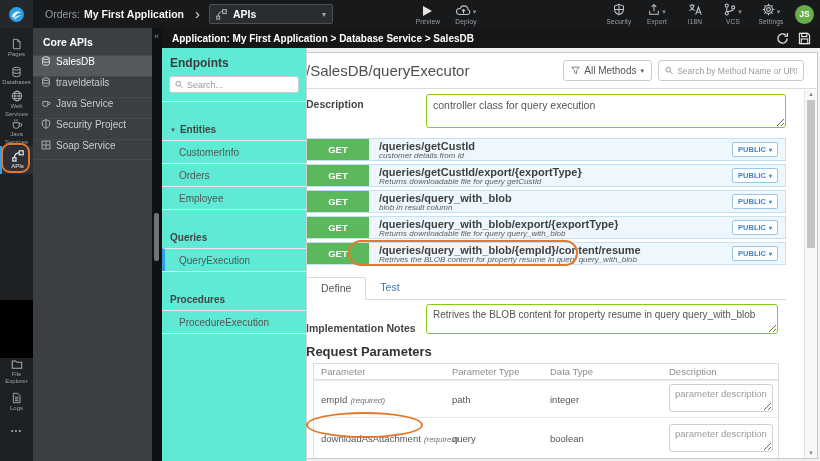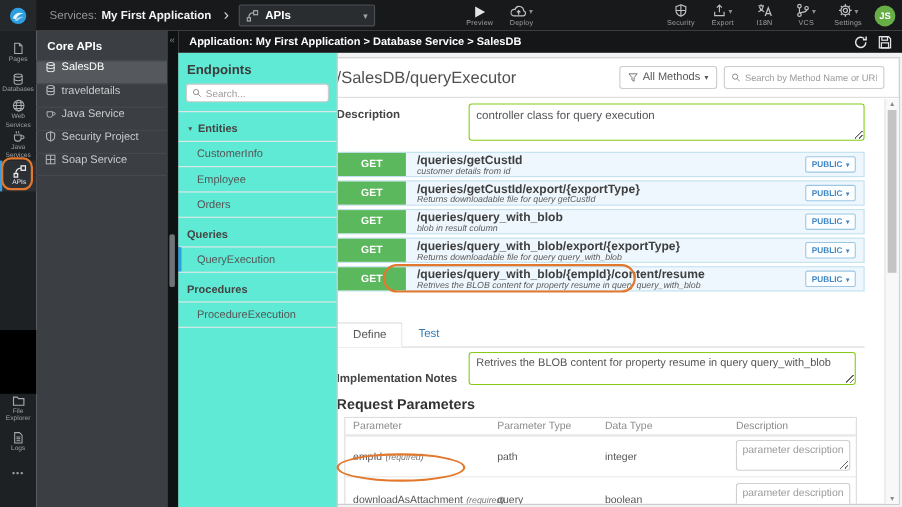--- a/index.html
+++ b/index.html
@@ -63,21 +63,21 @@
   .crumb-ico { color:#e6e6e6; margin-right:9px; cursor:pointer; display:flex; align-items:center; }
 
   
   #endpoints { position:absolute; left:162px; top:48px; width:145px; height:413px; background:#5eead4;
                border-right:1px solid #d0d0d0; z-index:2; }
   .ep-title { font-size:12px; font-weight:bold; color:#3c3c3c; padding:8px 8px 6px; }
   .ep-search { margin:0 7px 8px; height:17px; border:1px solid #ccc; border-radius:3px; display:flex;
                align-items:center; padding:0 5px; gap:4px; background:#fff; }
   .ep-search input { border:none; outline:none; width:100%; font-size:9px; color:#555; font-family:inherit; background:transparent; }
   .ep-search input::placeholder { color:#9a9a9a; }
-  .ep-sec { font-size:10px; font-weight:bold; color:#444; padding:10px 8px 5px; border-top:1px solid #e8e8e8;
+  .ep-sec { font-size:10px; font-weight:bold; color:#444; padding:22px 8px 5px; border-top:1px solid #e8e8e8;
             display:flex; gap:4px; align-items:center; cursor:pointer; }
   .ep-sec-caret { font-size:6px; color:#555; }
   .ep-item { font-size:10px; color:#555; padding:6px 8px 5px 17px; border-top:1px solid #e8e8e8; cursor:pointer; }
   .ep-item.selected { border-left:3px solid #2d9fe2; padding-left:14px; }
 
   
   #main { position:absolute; left:285px; top:48px; width:535px; height:413px; background:#f2f2f2; }
   #wrapper { position:absolute; left:6px; right:2px; top:4px; bottom:2px; background:#fff;
              border:1px solid #c8c8c8; }
   .hd-row { height:36px; display:flex; align-items:center; border-bottom:1px solid #dcdcdc; padding:0 13px 0 14px; }
@@ -105,21 +105,21 @@
               display:flex; align-items:center; justify-content:center; flex:none; }
   .path-block { padding:1px 0 0 10px; line-height:1.1; overflow:hidden; white-space:nowrap; }
   .path { font-size:11px; font-weight:bold; color:#3f3f3f; }
   .path-desc { font-size:8px; font-style:italic; color:#5b5b5b; }
   .public-badge { margin-left:auto; align-self:center; margin-right:7px; border:1px solid #9cc7e4;
                   background:#fcfeff; border-radius:2px; font-size:7.5px; font-weight:bold; color:#4186c5;
                   padding:2px 5px; display:flex; gap:3px; align-items:center; cursor:pointer; flex:none; }
   .pb-caret { font-size:6px; }
 
   .tabs { margin-top:12px; display:flex; border-bottom:1px solid #d8d8d8; }
-  .tab { font-size:10.5px; padding:4px 14px 5px; cursor:pointer;margin-top:16px; }
+  .tab { font-size:10.5px; padding:4px 14px 5px; cursor:pointer; }
   .tab.active { border:1px solid #d8d8d8; border-bottom:1px solid #fff; margin-bottom:-1px;
                 border-radius:2px 2px 0 0; color:#555; background:#fff; }
   .tab.link { color:#337ab7; }
 
   .tabpanel { padding:4px 8px 0 0; }
   .notes-row { display:flex;align-items:flex-end; }
   .notes-ta { height:30px; font-size:10px; }
 
   .rp-heading { font-size:13px; font-weight:bold; color:#333; margin-top:10px; }
   .ptable { margin-top:4px; margin-left:7px; width:466px; border:1px solid #dcdcdc; }
@@ -155,21 +155,21 @@
 <div id="root">
 
   <div id="topbar">
     <div class="logo-tile">
       <svg width="17" height="17" viewBox="0 0 17 17">
         <circle cx="8.5" cy="8.5" r="7.4" fill="#2d9fe0"></circle>
         <path d="M3.5 10.5 Q7 3.5 13.5 6.5 Q9 6 6.5 11.5 Z" fill="#eaf6ff"></path>
         <path d="M5 12.5 Q9 8.5 13.5 9.5 Q10 10.5 7.5 13.2 Z" fill="#bfe3f8" opacity="0.85"></path>
       </svg>
     </div>
-    <span class="proj-label">Services:</span>
+    <span class="proj-label">Orders:</span>
     <span class="proj-name">My First Application</span>
     <span class="tb-chev">›</span>
 
     <div class="persp">
       <svg width="11" height="11" viewBox="0 0 12 12" stroke="#a8abae" fill="none" stroke-width="1.2">
         <rect x="7.2" y="0.8" width="4" height="4"></rect>
           <rect x="0.8" y="7.8" width="3.2" height="3.2"></rect>
         <path d="M2.4 7.8 Q2.4 3 7.2 2.8"></path>
       </svg>
       <span class="persp-label">APIs</span>
@@ -380,22 +380,22 @@
           <path d="M8 8 L12 12"></path>
       </svg>
       <input type="text" placeholder="Search..." style="">
     </div>
 
     <div class="ep-sec">
       <span class="ep-sec-caret">▼</span>
       <span>Entities</span>
     </div>
     <div class="ep-item">CustomerInfo</div>
+    <div class="ep-item">Orders</div>
     <div class="ep-item">Employee</div>
-    <div class="ep-item">Orders</div>
 
     <div class="ep-sec">
       <span>Queries</span>
     </div>
     <div class="ep-item selected">QueryExecution</div>
 
     <div class="ep-sec">
       <span>Procedures</span>
     </div>
     <div class="ep-item" style="border-bottom:1px solid #e8e8e8">ProcedureExecution</div>

